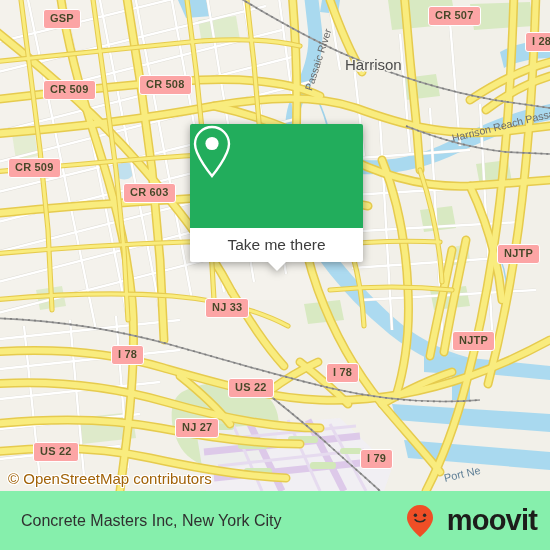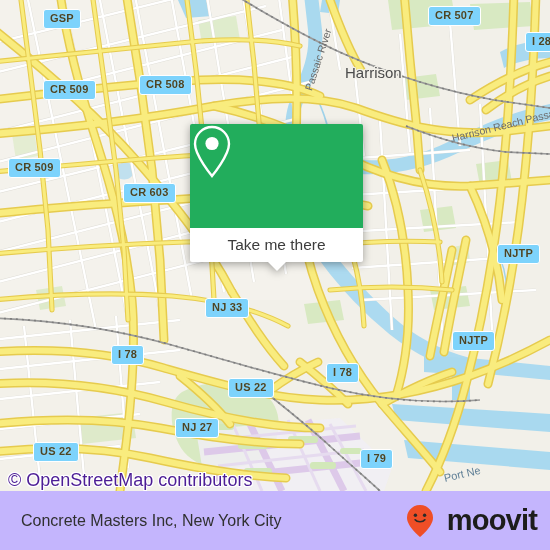--- a/index.html
+++ b/index.html
@@ -13,21 +13,21 @@
   
   .map{
     position:absolute;left:0;top:0;width:550px;height:491px;
     background:#f2f0e9;overflow:hidden;
   }
   .map svg{position:absolute;left:0;top:0;display:block;}
 
   
   .shield{
     position:absolute;
-    background:#7dd3fc;
+    background:#fca5a5;
     border:1.6px solid #ffffff;
     border-radius:3px;
     color:#4a4526;
     font-size:11px;
     font-weight:bold;
     line-height:1;
     padding:3px 6px 4px 6px;
     white-space:nowrap;
     letter-spacing:.2px;
     box-sizing:border-box;
@@ -55,21 +55,21 @@
     position:absolute;
     color:#6a6a6a;
     font-size:10.5px;
     white-space:nowrap;
     transform-origin:left center;
   }
 
   
   .attrib{
     position:absolute;left:8px;top:470px;
-    font-size:18px;color:#4c1d95;
+    font-size:15px;color:#a16207;
     white-space:nowrap;
     text-shadow:
       -1px 0 #fff,1px 0 #fff,0 -1px #fff,0 1px #fff,
       -1px -1px #fff,1px -1px #fff,-1px 1px #fff,1px 1px #fff;
   }
 
   
   .popup{
     position:absolute;left:190px;top:124px;width:173px;
     filter:drop-shadow(0 2px 4px rgba(0,0,0,.35));
@@ -92,21 +92,21 @@
     position:absolute;left:50%;bottom:-9px;margin-left:-9px;
     width:0;height:0;
     border-left:9px solid transparent;
     border-right:9px solid transparent;
     border-top:9px solid #ffffff;
   }
 
   
   .footer{
     position:absolute;left:0;top:491px;width:550px;height:59px;
-    background:#c4b5fd;overflow:hidden;
+    background:#86efac;overflow:hidden;
   }
   .footer-title{
     position:absolute;left:21px;top:50%;transform:translateY(-50%);
     font-size:16px;color:#303030;white-space:nowrap;
   }
   .brand{
     position:absolute;right:13px;top:50%;transform:translateY(-50%);
     display:flex;align-items:center;gap:12px;
   }
   .brand-word{
@@ -405,21 +405,21 @@
         <path d="M406,126 C436,138 470,148 506,152 L550,154"></path>
       </g>
       <g class="raild">
         <path d="M230,-8 C266,14 304,36 344,54 C390,74 440,90 494,100 L550,108"></path>
         <path d="M-8,318 C50,320 110,328 168,344 C226,360 278,376 330,388 C382,400 432,404 480,400"></path>
         <path d="M250,380 C278,402 306,424 332,448 C352,466 368,480 380,491"></path>
         <path d="M406,126 C436,138 470,148 506,152 L550,154"></path>
       </g>
     </svg>
 
-    <div class="place-label" style="left:345px;top:64px;">Harrison</div>
+    <div class="place-label" style="left:345px;top:56px;">Harrison</div>
 
     <div class="river-label" style="left:308px;top:84px;transform:rotate(-72deg);">Passaic River</div>
     <div class="river-label" style="left:452px;top:132px;transform:rotate(-14deg);">Harrison Reach Passaic R</div>
     <div class="water-label" style="left:444px;top:472px;transform:rotate(-13deg);font-size:11px;">Port Ne</div>
 
     <div class="shield" style="left:43px;top:9px;">GSP</div>
     <div class="shield" style="left:416px;top:6px;margin-left:12px;">CR 507</div>
     <div class="shield" style="left:525px;top:32px;">I 28</div>
     <div class="shield" style="left:43px;top:80px;">CR 509</div>
     <div class="shield" style="left:139px;top:75px;">CR 508</div>

